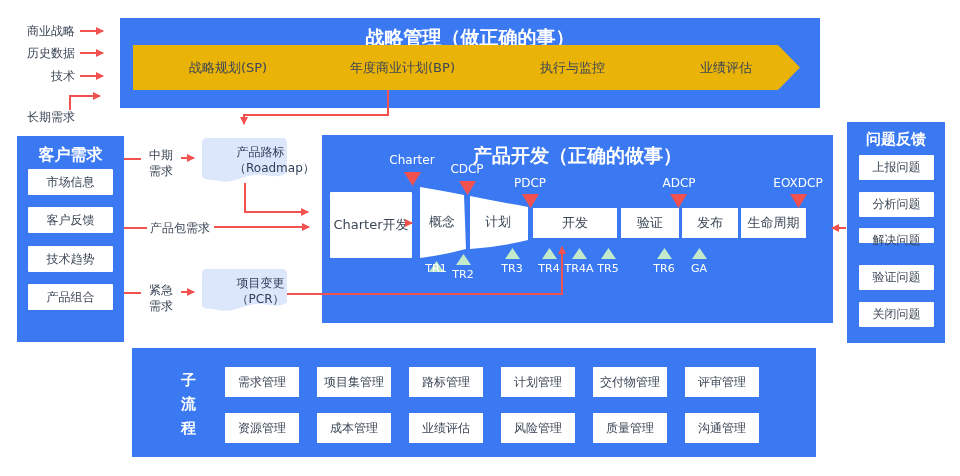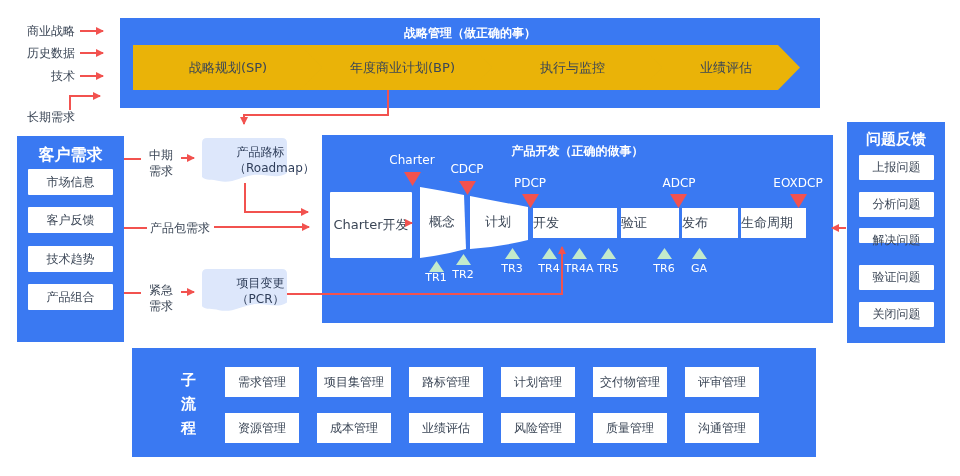--- a/index.html
+++ b/index.html
@@ -1,30 +1,30 @@
 <!DOCTYPE html>
 <html><head>
 <meta charset="utf-8">
 <style>
   * { margin:0; padding:0; box-sizing:border-box; }
   body { background:#fff; font-family:"DejaVu Sans","Liberation Sans",sans-serif; }
   .canvas { position:relative; width:960px; height:476px; background:#ffffff; overflow:hidden; }
   .abs { position:absolute; }
   .blue-box { position:absolute; background:#3A79F2; }
-  .sec-title { position:absolute; left:0; right:0; text-align:center; color:#fff; font-weight:bold; font-size:12px; }
+  .sec-title { position:absolute; left:0; right:0; text-align:center; color:#fff; font-weight:bold; font-size:19px; }
   .input-label { position:absolute; left:15px; width:60px; text-align:right; font-size:12px; color:#3B4656; line-height:14px; }
   .white-item { position:absolute; background:#fff; text-align:center; font-size:12px; color:#3B4656; border-radius:1px; }
   .chevron { position:absolute; top:27px; height:45px; background:#eab308; text-align:center; font-size:13px; color:#3B4656; line-height:45px; }
   .chev-first { clip-path:polygon(0 0, calc(100% - 22px) 0, 100% 50%, calc(100% - 22px) 100%, 0 100%); }
   .chev-mid { clip-path:polygon(0 0, calc(100% - 22px) 0, 100% 50%, calc(100% - 22px) 100%, 0 100%, 22px 50%); padding-left:12px; }
   .doc { position:absolute; width:85px; }
   .doc svg { position:absolute; inset:0; width:100%; height:100%; }
   .doc-text { position:relative; text-align:center; font-size:12px; color:#2F3E5A; line-height:16px; padding-top:6px;padding-left:32px; }
   .flow-label { position:absolute; font-size:12px; color:#3B4656; line-height:16px; text-align:center; }
-  .stage { position:absolute; top:73px; height:30px; background:#fff; font-size:13px; color:#3B4656; line-height:30px; }
+  .stage { position:absolute; top:73px; height:30px; background:#fff; text-align:center; font-size:13px; color:#3B4656; line-height:30px; }
   .tri-down { position:absolute; width:17px; height:14px; background:#F2524F; clip-path:polygon(0 0,100% 0,50% 100%); }
   .tri-up { position:absolute; width:15px; height:11px; background:#C3EACB; clip-path:polygon(50% 0,0 100%,100% 100%); }
   .dcp-label { position:absolute; width:70px; text-align:center; color:#fff; font-size:12px; }
   .tr-label { position:absolute; width:36px; text-align:center; color:#fff; font-size:11px; }
   .sub-grid { position:absolute; left:93px; top:19px; display:grid; grid-template-columns:repeat(6,74px); column-gap:18px; row-gap:16px; }
   .sub-item { width:74px; height:30px; background:#fff; text-align:center; font-size:12px; color:#3B4656; line-height:30px; }
   .overlay { position:absolute; inset:0; pointer-events:none; }
 </style>
 </head>
 <body>
@@ -104,21 +104,21 @@
     <div class="dcp-label" style="left:110px;top:27px">CDCP</div>
     <div class="tri-down" style="left:137px;top:46px"></div>
     <div class="dcp-label" style="left:173px;top:41px">PDCP</div>
     <div class="tri-down" style="left:200px;top:59px"></div>
     <div class="dcp-label" style="left:322px;top:41px">ADCP</div>
     <div class="tri-down" style="left:348px;top:59px"></div>
     <div class="dcp-label" style="left:441px;top:41px">EOXDCP</div>
     <div class="tri-down" style="left:468px;top:59px"></div>
 
     <div class="tri-up" style="left:107px;top:126px"></div>
-    <div class="tr-label" style="left:96px;top:136px">TR1</div>
+    <div class="tr-label" style="left:96px;top:127px">TR1</div>
     <div class="tri-up" style="left:134px;top:119px"></div>
     <div class="tr-label" style="left:123px;top:133px">TR2</div>
     <div class="tri-up" style="left:183px;top:113px"></div>
     <div class="tr-label" style="left:172px;top:127px">TR3</div>
     <div class="tri-up" style="left:220px;top:113px"></div>
     <div class="tr-label" style="left:209px;top:127px">TR4</div>
     <div class="tri-up" style="left:250px;top:113px"></div>
     <div class="tr-label" style="left:239px;top:127px">TR4A</div>
     <div class="tri-up" style="left:279px;top:113px"></div>
     <div class="tr-label" style="left:268px;top:127px">TR5</div>

